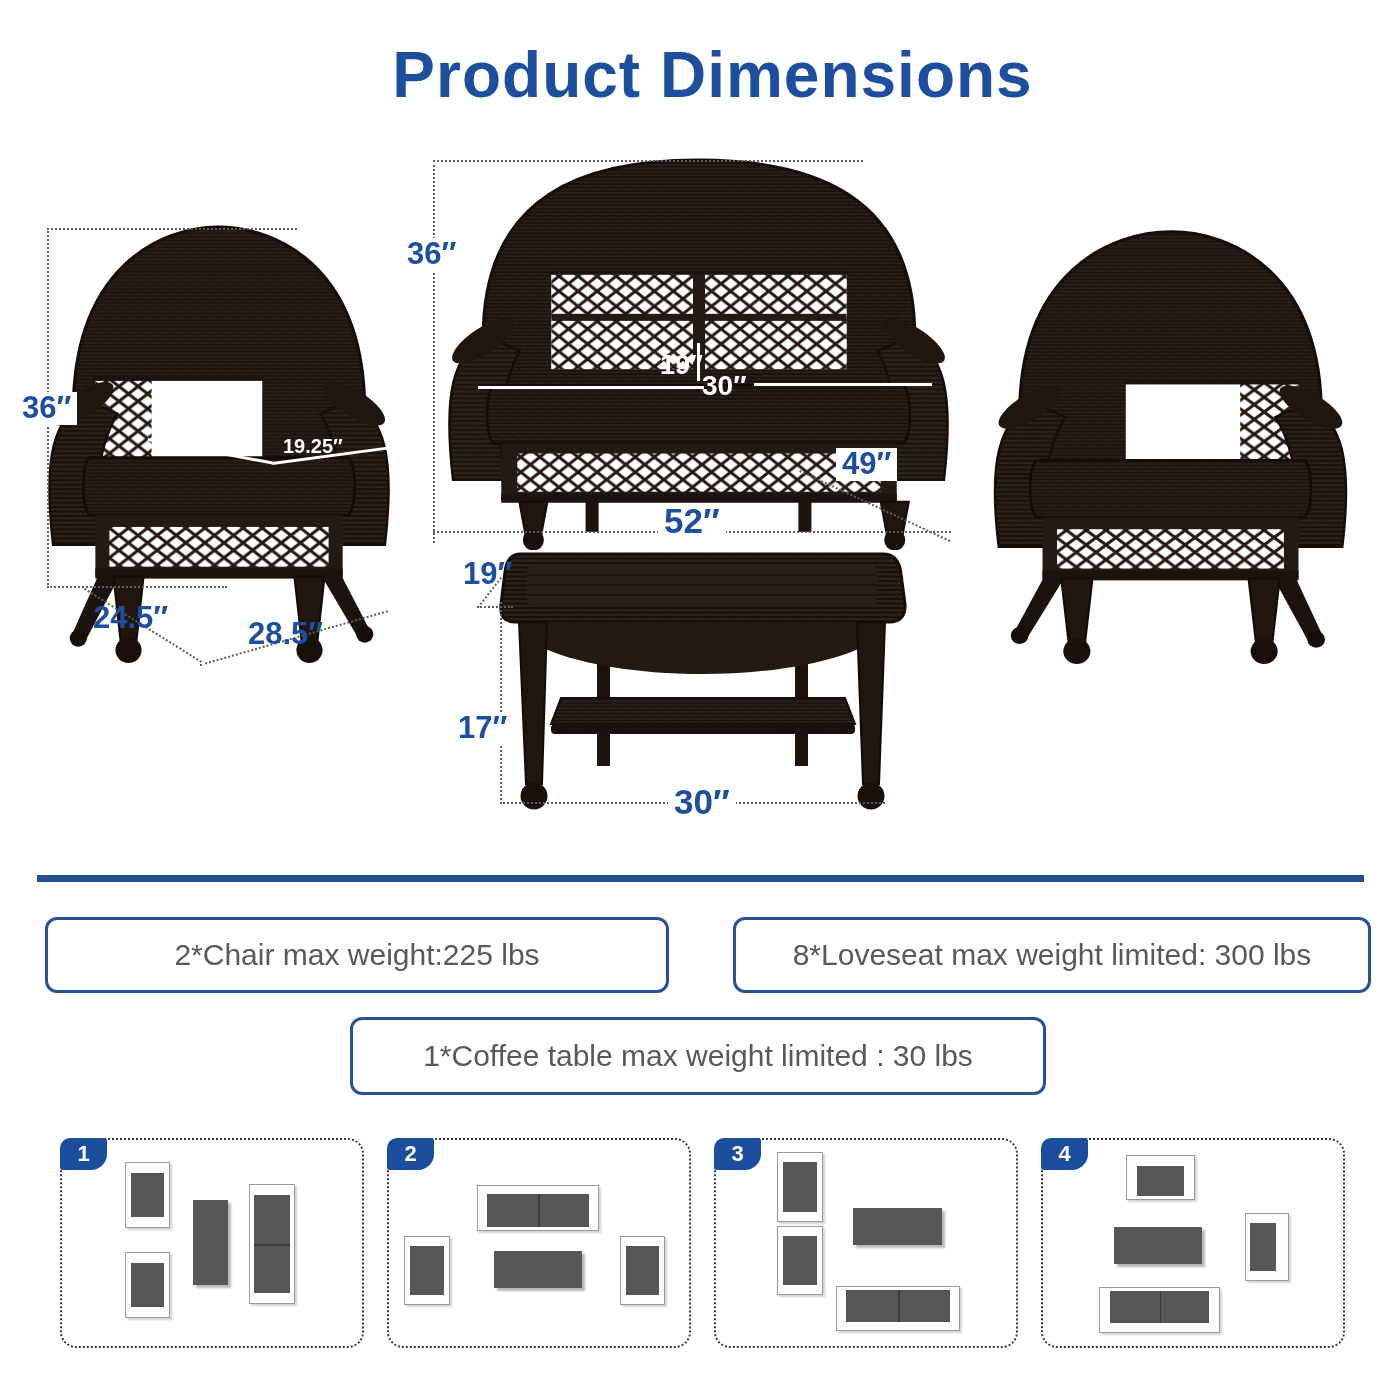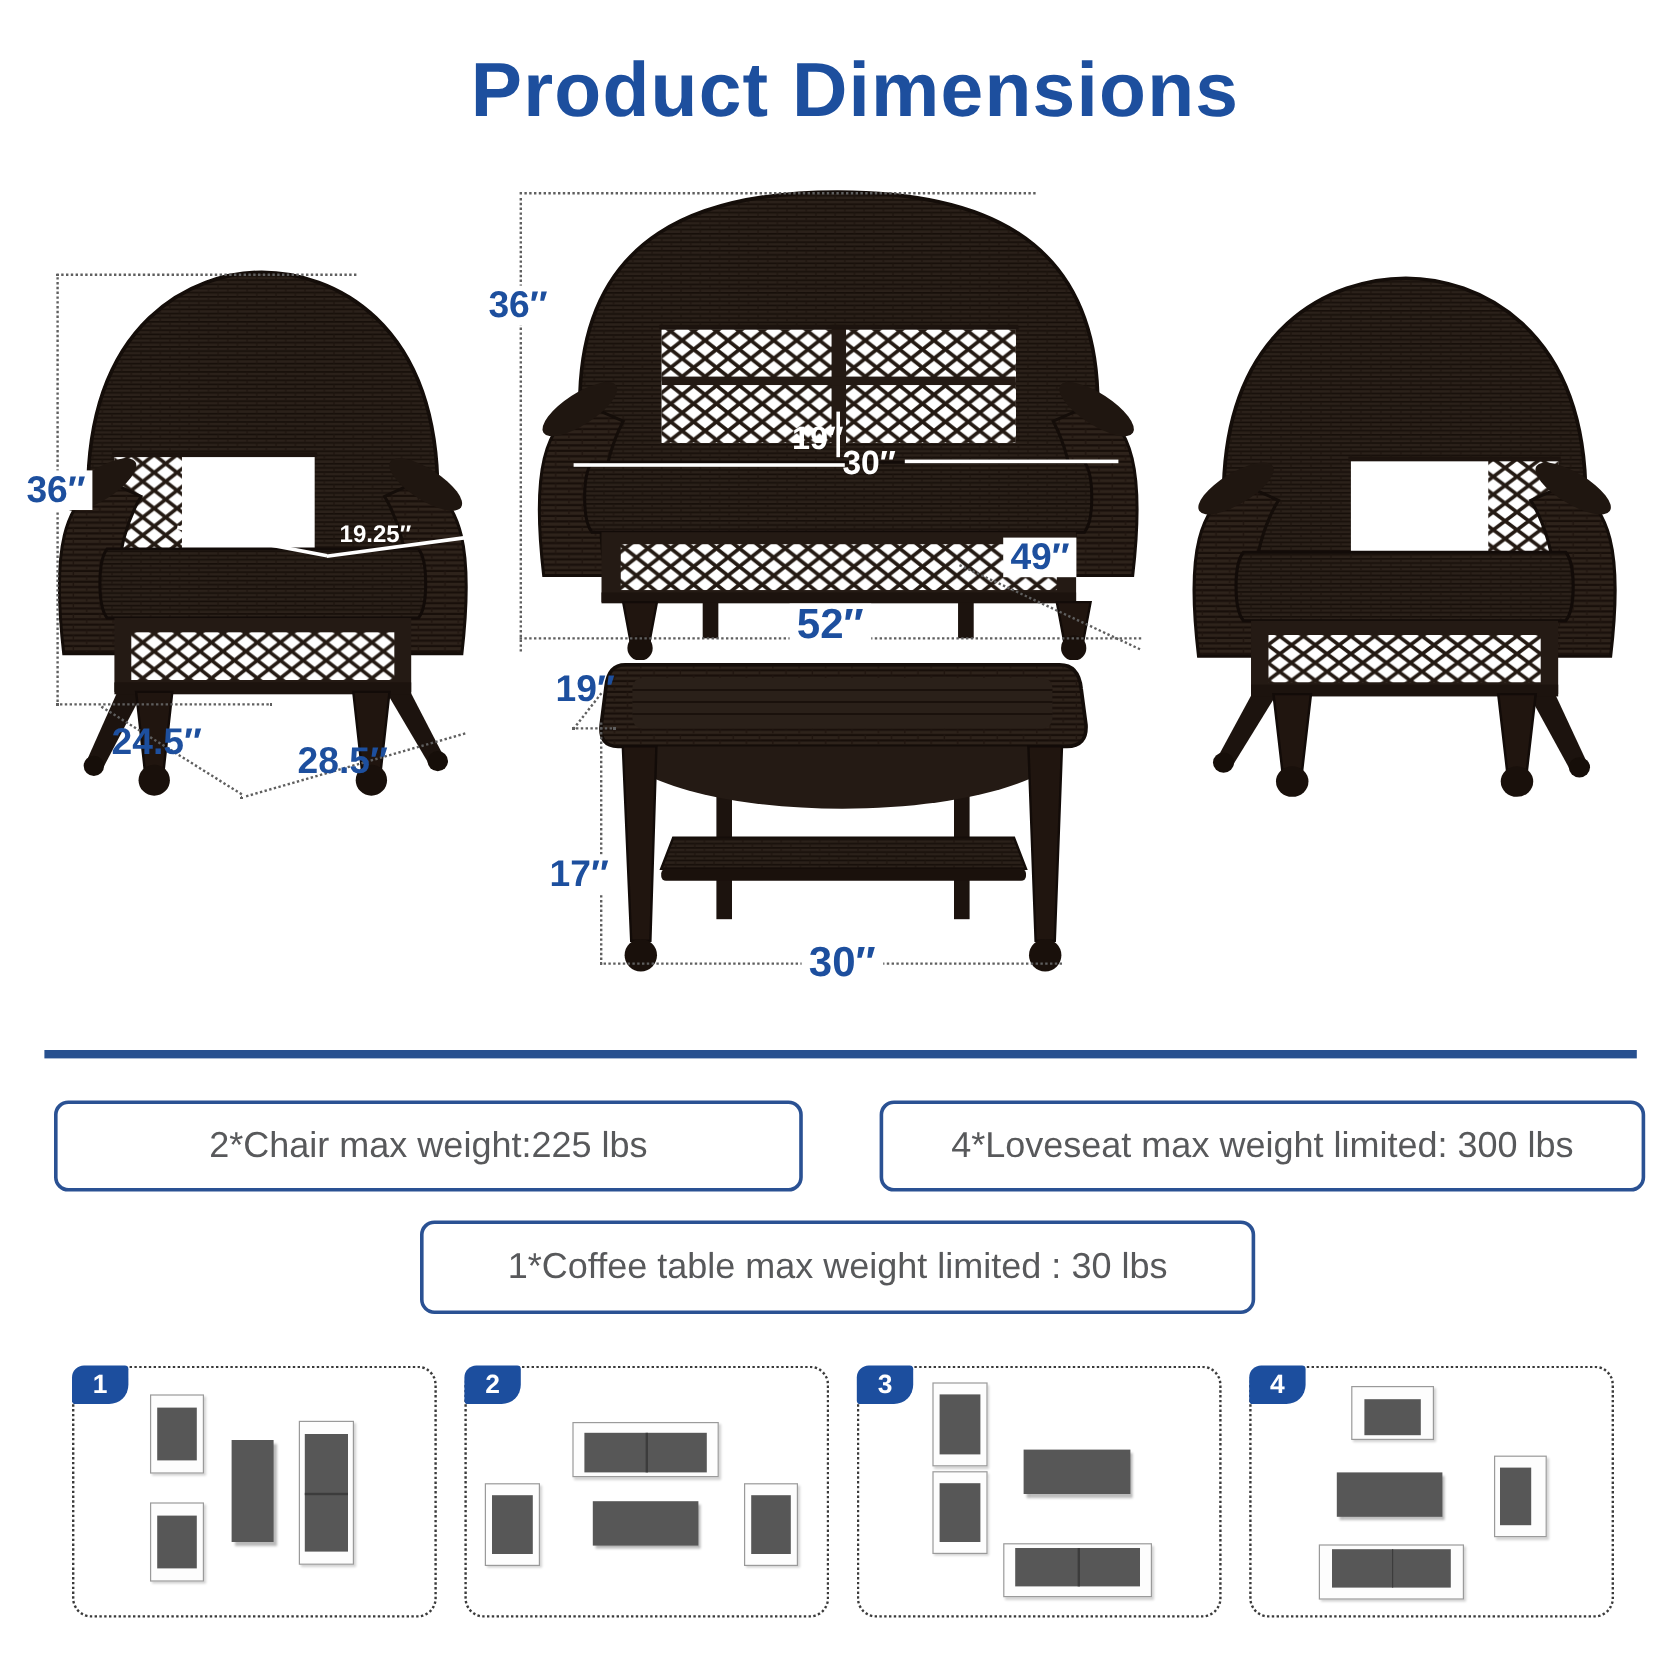--- a/index.html
+++ b/index.html
@@ -208,21 +208,21 @@
   <div class="lbl" style="left:463px;top:558px;">19″</div>
   <div class="lbl bg" style="left:452px;top:712px;">17″</div>
   <div class="lbl big bg" style="left:668px;top:784px;">30″</div>
 
   <div class="divider"></div>
 
   <div class="notebox" style="left:45px;top:917px;width:618px;">
     <span>2*Chair max weight:225 lbs</span>
   </div>
   <div class="notebox" style="left:733px;top:917px;width:632px;">
-    <span>4*Loveseat max weight limited: 300 lbs</span>
+    <span>8*Loveseat max weight limited: 300 lbs</span>
   </div>
   <div class="notebox" style="left:350px;top:1017px;width:690px;height:72px;">
     <span>1*Coffee table max weight limited : 30 lbs</span>
   </div>
 
   <div class="card" style="left:60px;">
     <div class="badge">1</div>
     <div class="tvp" style="left:63px;top:22px;width:45px;height:66px;">
       <div class="cu" style="left:5px;right:5px;top:10px;bottom:10px;"></div>
     </div>

